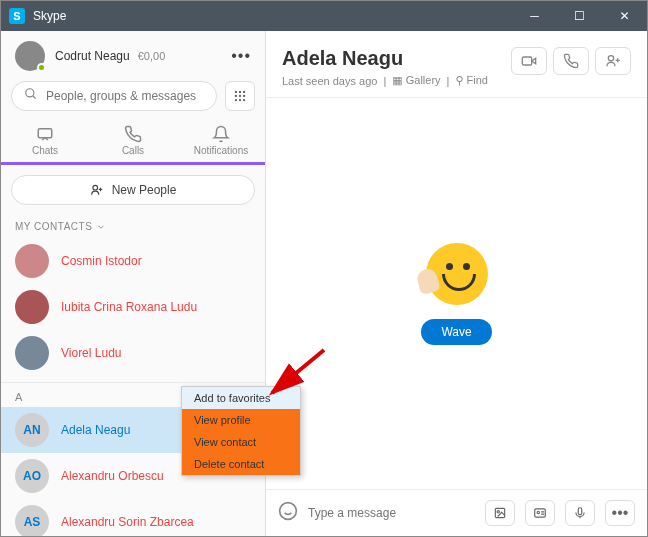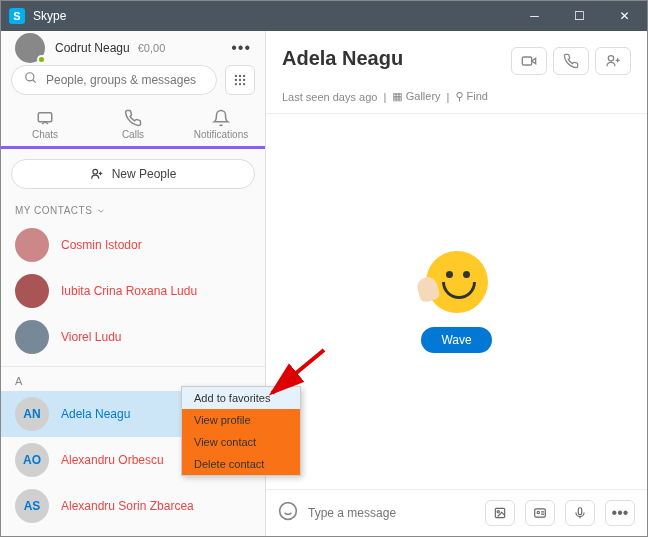--- a/index.html
+++ b/index.html
@@ -4,21 +4,21 @@
 <style>
 *{margin:0;padding:0;box-sizing:border-box;font-family:"Segoe UI",Arial,sans-serif}
 body{width:648px;height:537px;background:#fff;overflow:hidden;border:1px solid #888}
 .titlebar{height:30px;background:#4a5560;display:flex;align-items:center;color:#fff;font-size:12px}
 .titlebar .app-icon{width:16px;height:16px;background:#00aff0;border-radius:3px;margin:0 8px;display:flex;align-items:center;justify-content:center;color:#fff;font-weight:bold;font-size:11px}
 .titlebar .title{flex:1}
 .titlebar .win-controls{display:flex}
 .titlebar .win-btn{width:45px;height:30px;display:flex;align-items:center;justify-content:center;color:#fff;cursor:pointer}
 .main{display:flex;height:505px}
 .sidebar{width:265px;border-right:1px solid #e0e0e0;display:flex;flex-direction:column;background:#fafafa}
-.profile-row{display:flex;align-items:center;padding:2px 14px}
+.profile-row{display:flex;align-items:center;padding:10px 14px}
 .avatar{width:30px;height:30px;border-radius:50%;background:#888;position:relative}
 .status-dot{position:absolute;bottom:-1px;right:-1px;width:9px;height:9px;border-radius:50%;background:#7fba00;border:2px solid #fafafa}
 .profile-name{margin-left:10px;font-size:12px;color:#333}
 .profile-balance{margin-left:8px;font-size:11px;color:#888}
 .profile-row .more{margin-left:auto;font-size:16px;color:#444;letter-spacing:1px}
 .search-row{display:flex;padding:0 10px 8px;gap:8px}
 .search-box{flex:1;height:30px;border:1px solid #ddd;border-radius:16px;display:flex;align-items:center;padding:0 12px;background:#fff}
 .search-box .mag{margin-right:8px;color:#888}
 .search-box input{border:none;outline:none;flex:1;font-size:12px;color:#888;background:transparent}
 .dialpad-btn{width:30px;height:30px;border:1px solid #ddd;border-radius:6px;display:flex;align-items:center;justify-content:center;color:#666;background:#fff}
@@ -32,21 +32,21 @@
 .contact-list{flex:1;overflow:hidden}
 .contact-item{display:flex;align-items:center;padding:6px 14px;gap:12px;cursor:pointer}
 .contact-item.selected{background:#cde6f7}
 .contact-avatar{width:34px;height:34px;border-radius:50%;background:#bbb;display:flex;align-items:center;justify-content:center;color:#fff;font-size:12px;font-weight:700}
 .contact-avatar.initials{background:#d0d0d0;color:#0078d4}
 .contact-name{font-size:12px;color:#ef4444}
 .letter-header{padding:8px 14px 4px;font-size:11px;color:#888;border-top:1px solid #e8e8e8;margin-top:6px}
 .content{flex:1;display:flex;flex-direction:column;position:relative}
 .chat-header{padding:16px 16px 10px;display:flex;justify-content:space-between;align-items:flex-start;border-bottom:1px solid #eee}
 .chat-title{font-size:20px;font-weight:600;color:#333}
-.chat-sub{font-size:11px;color:#888;margin-top:20px;display:flex;gap:6px;align-items:center}
+.chat-sub{font-size:11px;color:#888;margin-top:4px;display:flex;gap:6px;align-items:center}
 .chat-sub span{cursor:pointer}
 .header-actions{display:flex;gap:6px}
 .action-btn{width:36px;height:28px;border:1px solid #ddd;border-radius:6px;background:#fff;display:flex;align-items:center;justify-content:center;color:#888;cursor:pointer}
 .chat-body{flex:1;display:flex;flex-direction:column;align-items:center;justify-content:center}
 .emoji-face{width:62px;height:62px;border-radius:50%;background:#ffca28;position:relative;margin-bottom:14px}
 .emoji-face::before{content:"";position:absolute;width:7px;height:7px;background:#333;border-radius:50%;top:20px;left:20px;box-shadow:17px 0 0 #333}
 .emoji-face::after{content:"";position:absolute;width:28px;height:14px;border:3px solid #333;border-top:none;border-radius:0 0 28px 28px;bottom:14px;left:16px}
 .wave-hand{position:absolute;left:-8px;top:26px;width:20px;height:24px;background:#f5d9b8;border-radius:10px 10px 6px 6px;transform:rotate(-15deg)}
 .wave-btn{padding:6px 20px;background:#0078d4;color:#fff;border:none;border-radius:16px;font-size:12px;cursor:pointer}
 .message-row{display:flex;align-items:center;padding:10px 12px;border-top:1px solid #eee;gap:10px}

